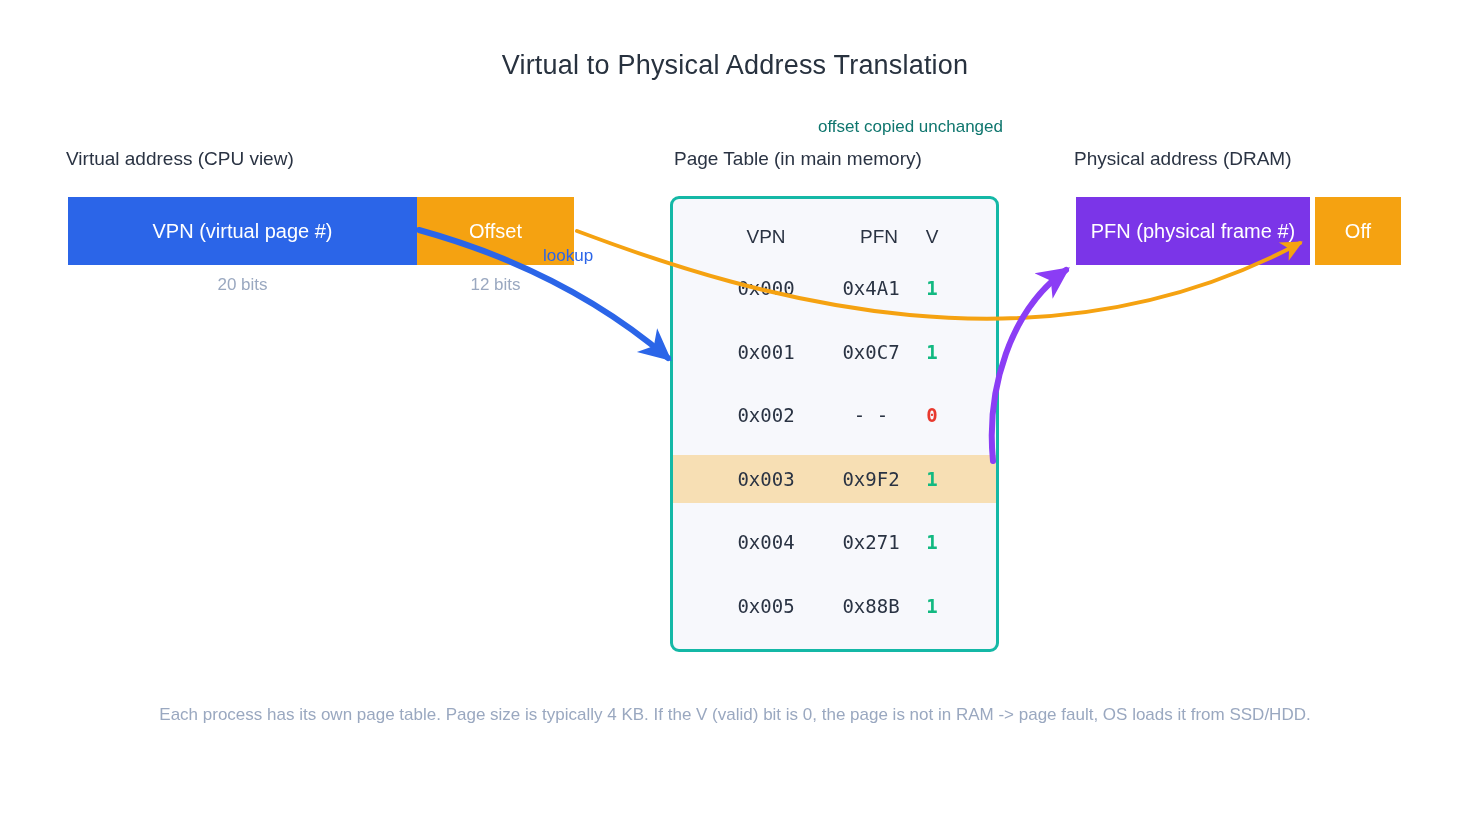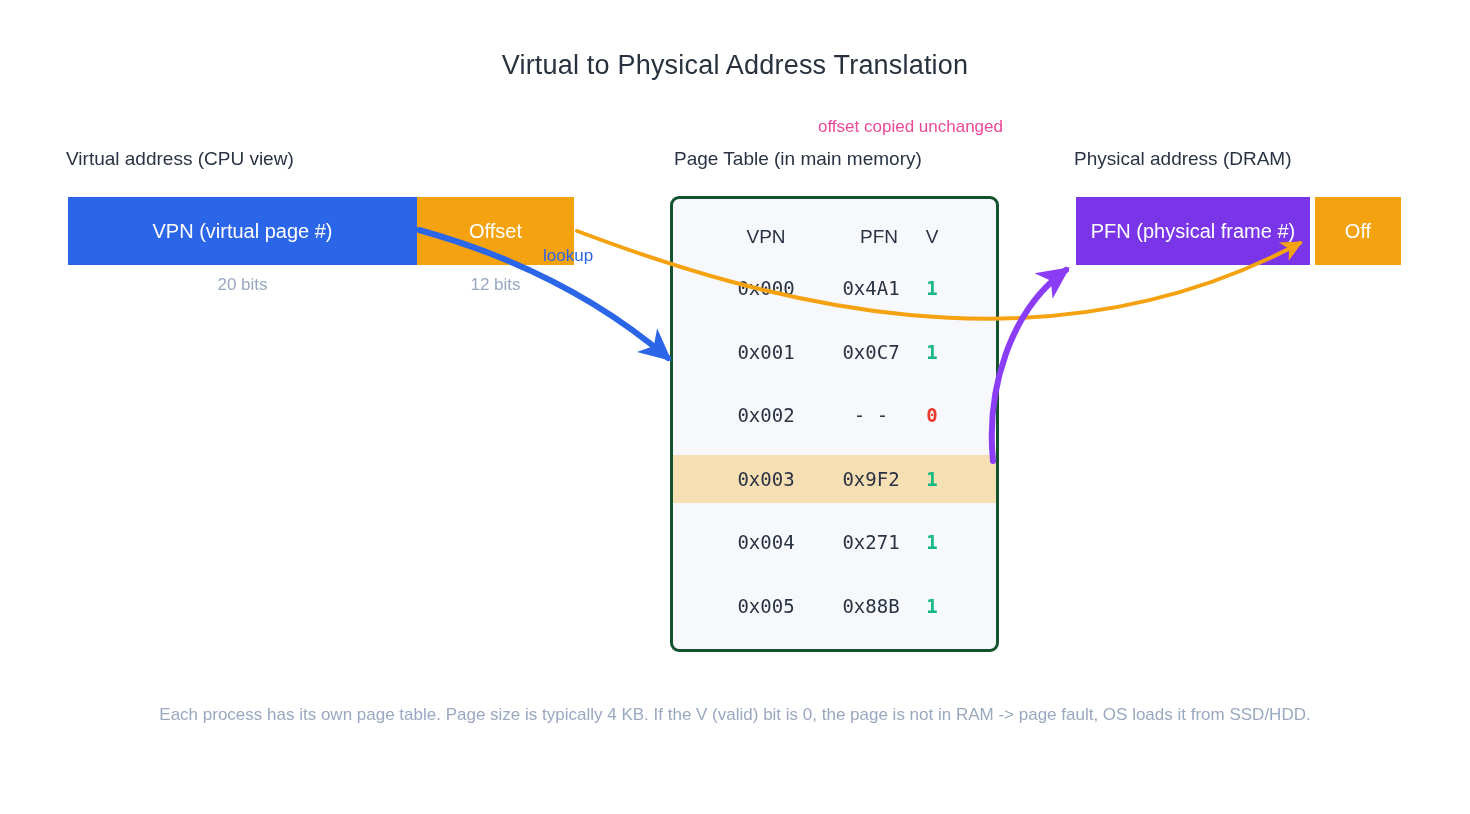--- a/index.html
+++ b/index.html
@@ -40,21 +40,21 @@
     white-space: nowrap;
   }
   #va-heading { left: 66px;  top: 148px; }
   #pt-heading { left: 674px; top: 148px; }
   #pa-heading { left: 1074px; top: 148px; }
 
   
   #offset-note {
     left: 818px; top: 117px;
     font-size: 17px;
-    color: #ec4899;
+    color: #0f766e;
     white-space: nowrap;
   }
 
   
   .addr-block {
     display: flex;
     align-items: center;
     justify-content: center;
     color: #ffffff;
     font-size: 20px;
@@ -99,21 +99,21 @@
     font-size: 17px;
     color: #2B65E8;
     white-space: nowrap;
   }
 
   
   #page-table {
     left: 670px; top: 196px;
     width: 329px; height: 456px;
     background: #F7F8FC;
-    border: 3px solid #14532d;
+    border: 3px solid #14b8a6;
     border-radius: 9px;
     box-sizing: border-box;
     overflow: hidden;
   }
   .pt-inner { position: relative; width: 100%; height: 100%; }
 
   .pt-row {
     position: absolute;
     left: 0;
     width: 100%;

